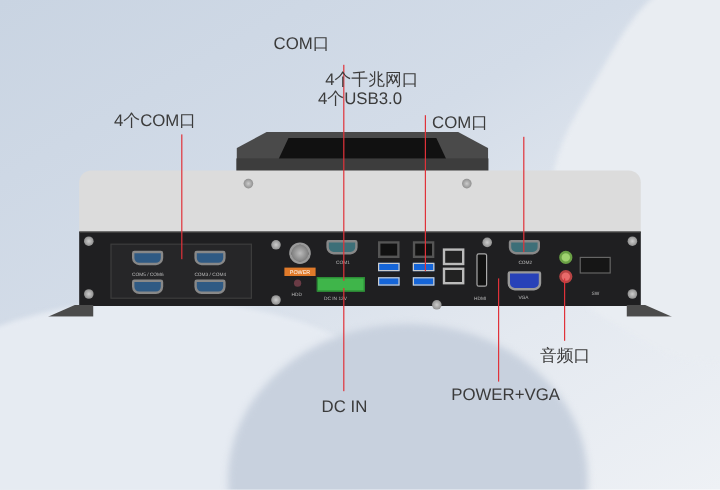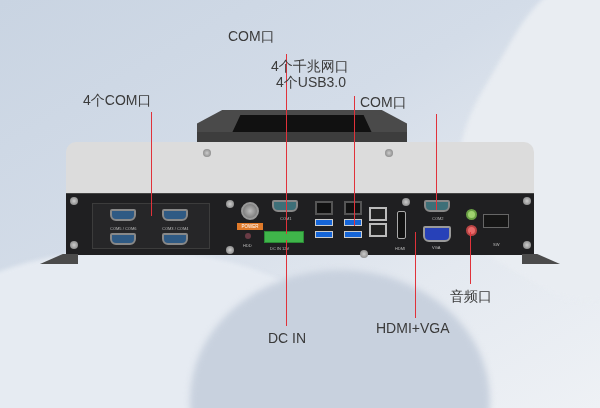--- a/index.html
+++ b/index.html
@@ -115,20 +115,20 @@
 </div>
 
 <div class="line" style="left:151px;top:112px;height:104px"></div>
 <div class="line" style="left:286px;top:54px;height:180px"></div>
 <div class="line" style="left:354px;top:96px;height:130px"></div>
 <div class="line" style="left:436px;top:114px;height:96px"></div>
 <div class="line" style="left:286px;top:240px;height:86px"></div>
 <div class="line" style="left:415px;top:232px;height:86px"></div>
 <div class="line" style="left:470px;top:232px;height:52px"></div>
 
-<div class="label" style="left:83px;top:92px">4个COM口</div>
+<div class="label" style="left:95px;top:92px">4个COM口</div>
 <div class="label" style="left:228px;top:28px">COM口</div>
 <div class="label" style="left:271px;top:58px">4个千兆网口</div>
-<div class="label" style="left:276px;top:74px">4个USB3.0</div>
+<div class="label" style="left:265px;top:74px">4个USB3.0</div>
 <div class="label" style="left:360px;top:94px">COM口</div>
 <div class="label" style="left:450px;top:288px">音频口</div>
-<div class="label" style="left:376px;top:320px">HDMI+VGA</div>
+<div class="label" style="left:376px;top:320px">POWER+VGA</div>
 <div class="label" style="left:268px;top:330px">DC IN</div>
 
 </body></html>

